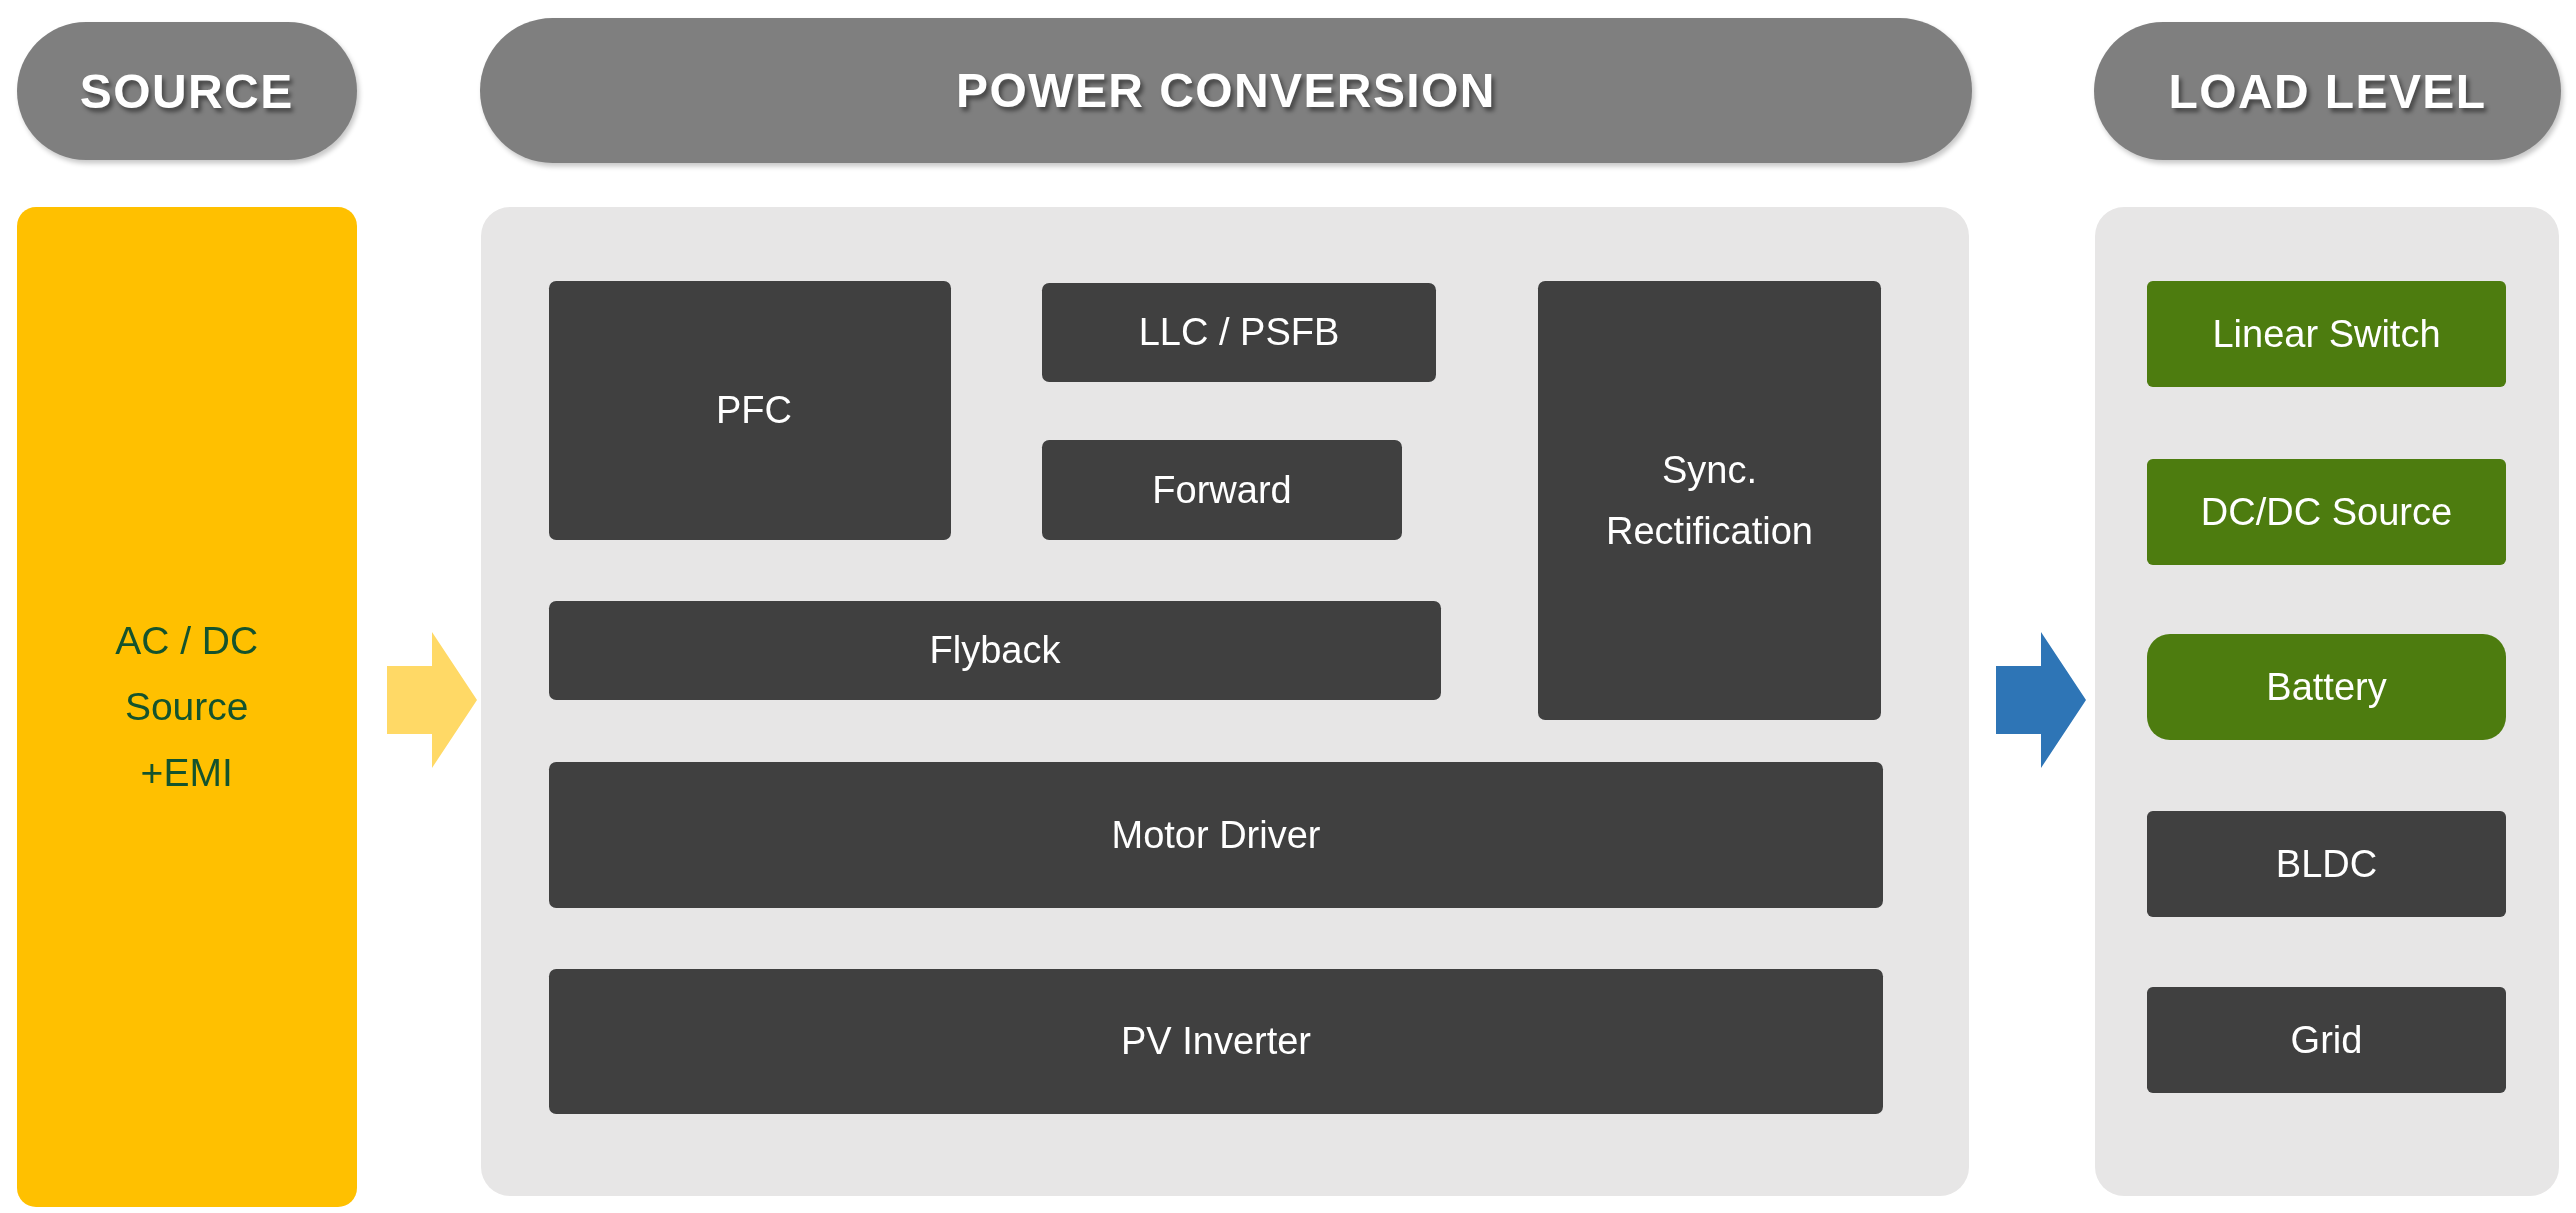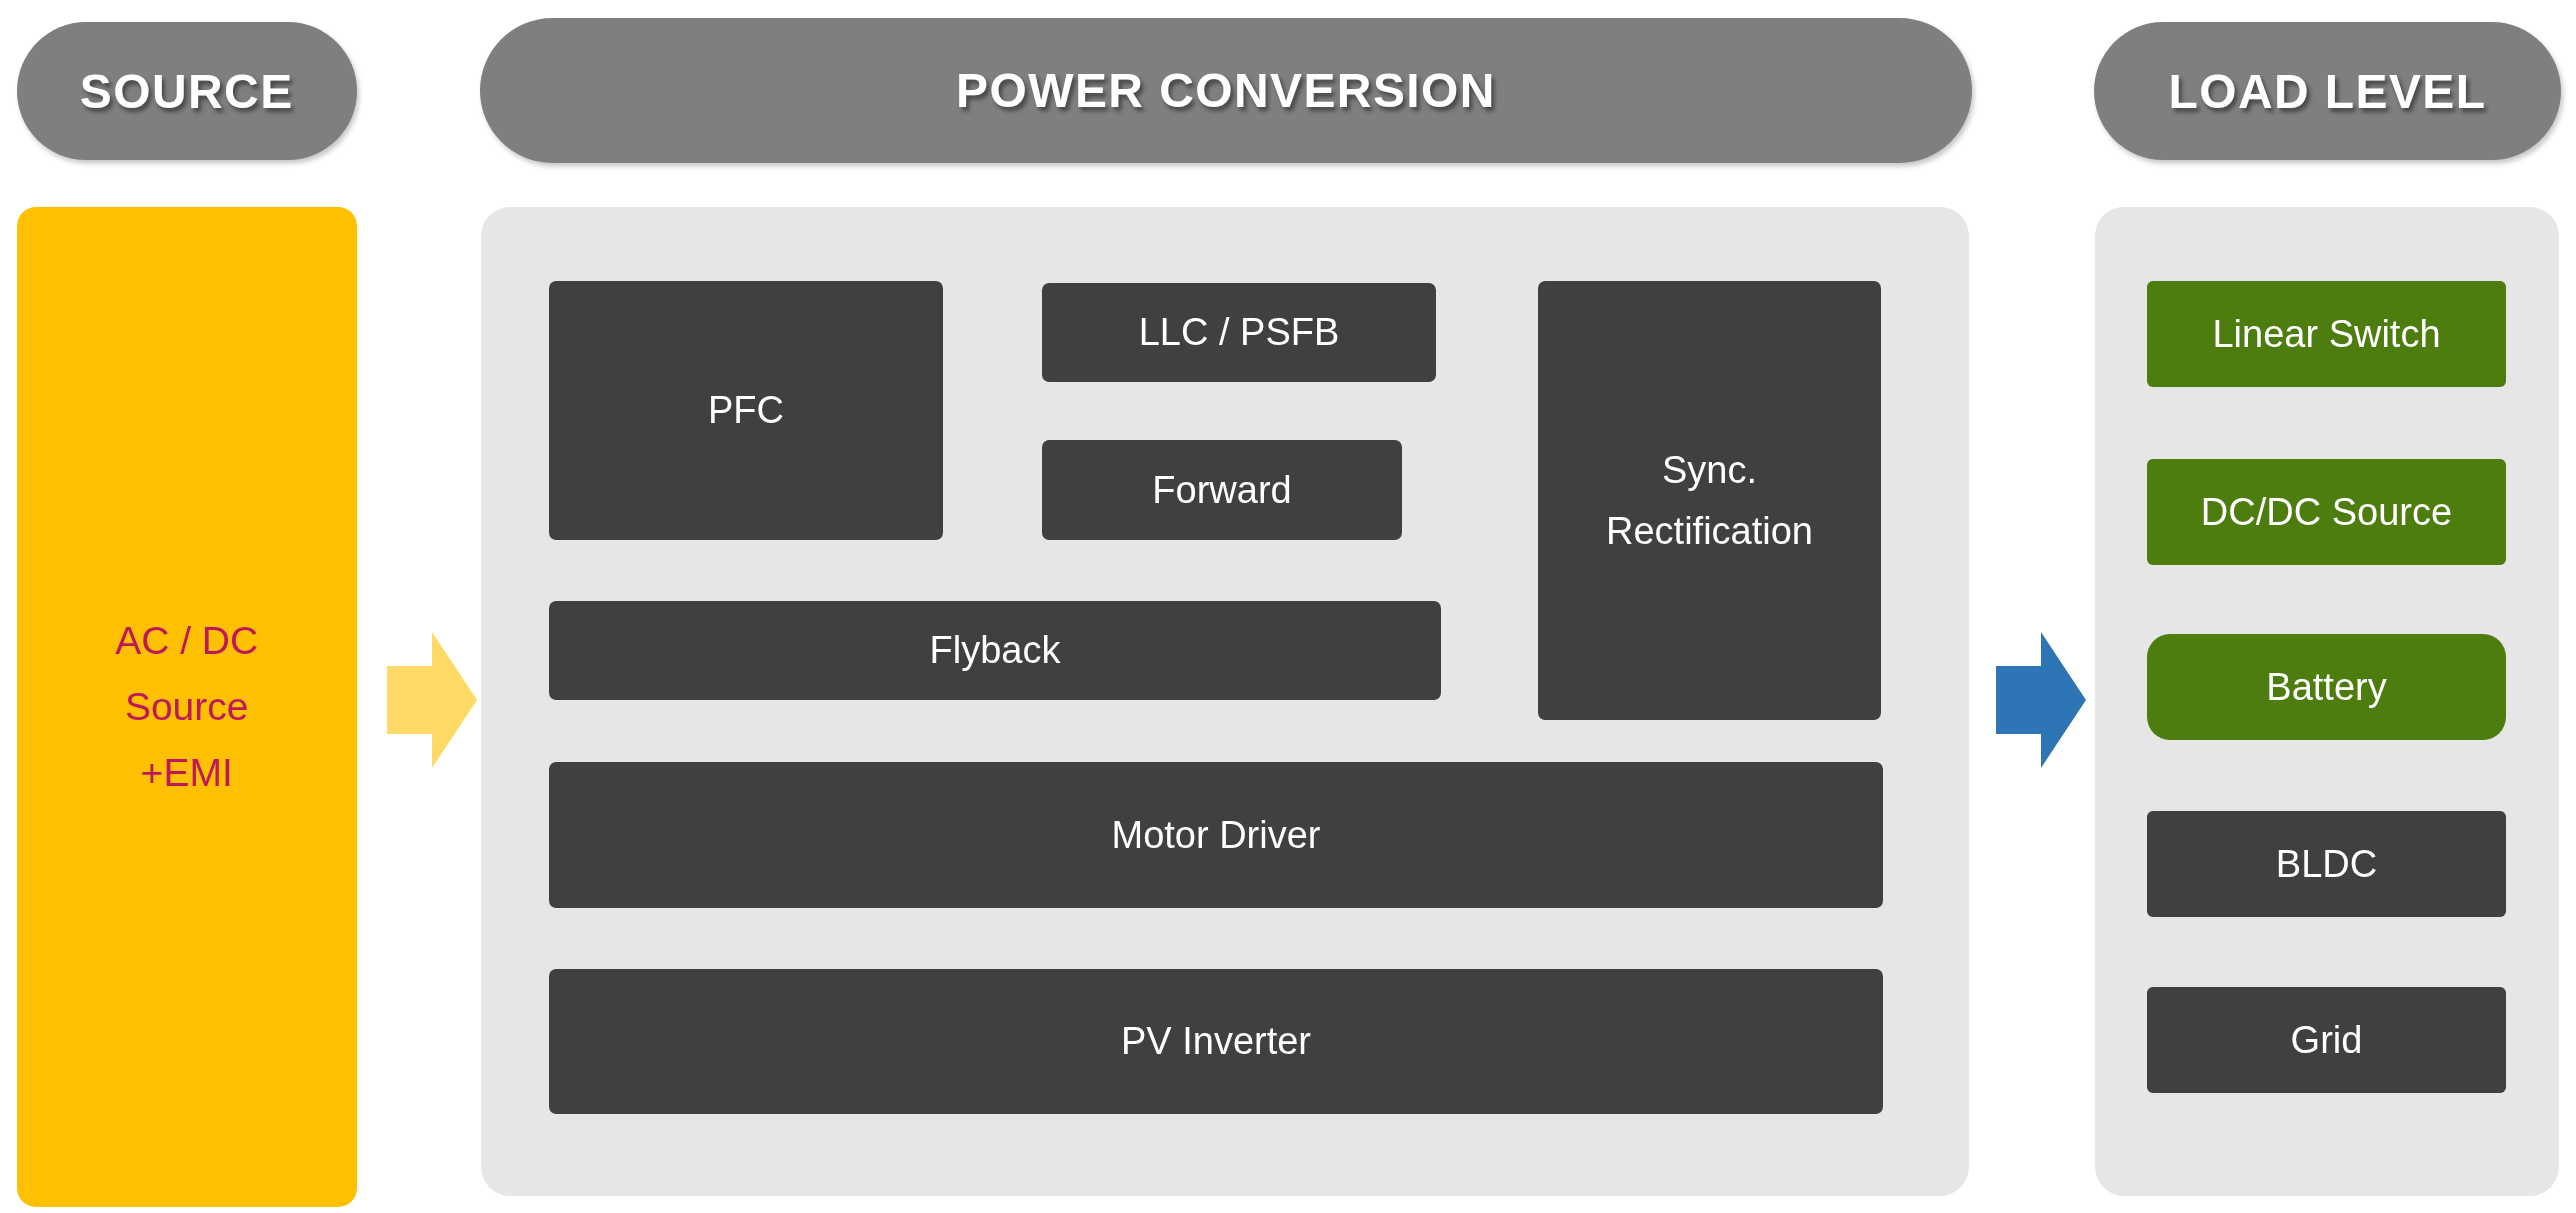--- a/index.html
+++ b/index.html
@@ -47,21 +47,21 @@
 
   
   #block-source {
     position: absolute;
     left: 16.7px; top: 207px; width: 340px; height: 1000px;
     background: #FFC000;
     border-radius: 19px;
     display: flex;
     align-items: center;
     justify-content: center;
-    color: #be185d;
+    color: #14532d;
     font-size: 39px;
     font-weight: 300;
     text-align: center;
     line-height: 1.7;
   }
 
   
   .block {
     position: absolute;
     display: flex;
@@ -71,21 +71,21 @@
     font-size: 38px;
     font-weight: 300;
     text-align: center;
     border-radius: 7.2px;
     line-height: 1.6;
   }
   .block.gray { background: #404040; }
   .block.blue { background: #4d7c0f; }
 
   
-  #blk-pfc      { left: 549px;  top: 281px;  width: 394px;  height: 259px; }
+  #blk-pfc      { left: 549px;  top: 281px;  width: 394px;  height: 259px; padding-left: 8px; }
   #blk-llc      { left: 1042px; top: 283px;  width: 394px;  height: 99px; }
   #blk-forward  { left: 1042px; top: 440px;  width: 360px;  height: 100px; }
   #blk-sync     { left: 1538px; top: 281px;  width: 343px;  height: 439px; }
   #blk-flyback  { left: 549px;  top: 601px;  width: 892px; height: 99px; }
   #blk-motor    { left: 549px;  top: 762px; width: 1334px; height: 146px; }
   #blk-pv       { left: 549px;  top: 969px; width: 1334px; height: 145px; }
 
   
   .load-block   { left: 2147px; width: 359px; height: 106px; border-radius: 5.8px; }
   #blk-linear   { top: 281px; }

